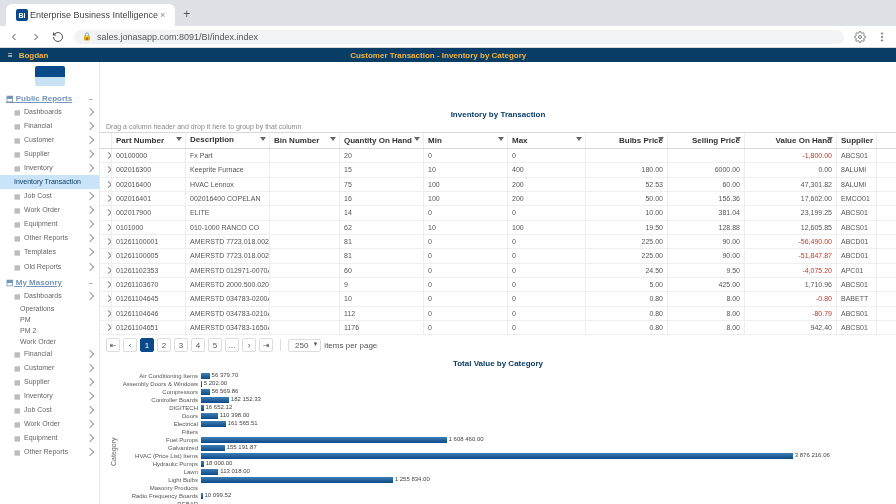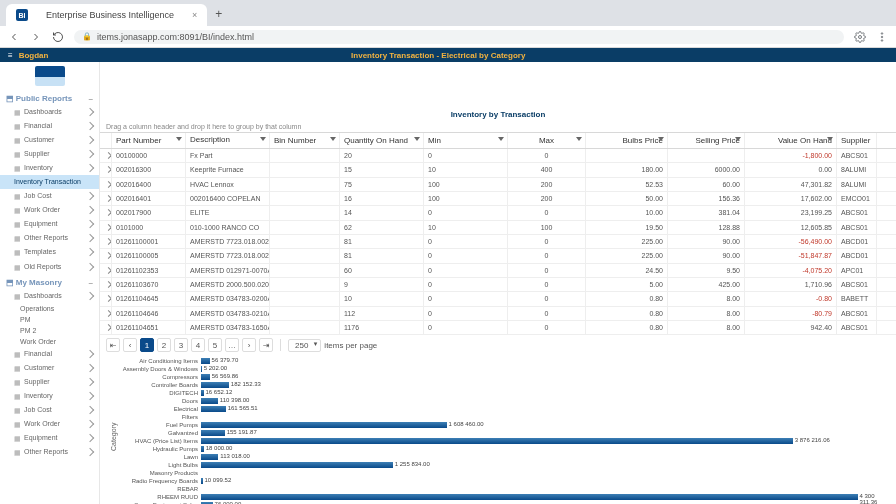--- a/index.html
+++ b/index.html
@@ -1,59 +1,59 @@
 <!DOCTYPE html>
 <html><head>
 <meta charset="utf-8">
 <style>
 * { margin: 0; padding: 0; box-sizing: border-box; font-family: Arial, Helvetica, sans-serif; }
 body { width: 896px; height: 504px; overflow: hidden; font-size: 8px; background: #fff; color: #333; }
 
 
 .chrome-bar { height: 26px; background: #dee1e6; display: flex; }
-.tab { background: #fff; margin-top: 4px; margin-left: 6px; border-radius: 6px 6px 0 0; padding: 3px 10px; display: flex; align-items: center; gap: 18px; font-size: 9px; color: #444; }
+.tab { background: #fff; margin-top: 4px; margin-left: 6px; border-radius: 6px 6px 0 0; padding: 3px 10px; display: flex; align-items: center; gap: 2px; font-size: 9px; color: #444; }
 .tab .fav { width: 12px; height: 12px; background: #0a4a8a; border-radius: 2px; display: inline-flex; align-items: center; justify-content: center; color: #fff; font-size: 7px; font-weight: bold; }
 .tab-plus { margin: 7px 0 0 8px; color: #555; font-size: 12px; }
 .url-bar { height: 22px; background: #fff; display: flex; align-items: center; padding: 0 8px; gap: 10px; border-bottom: 1px solid #d8d8d8; }
 .addr { flex: 1; background: #f1f3f4; border-radius: 10px; padding: 2px 8px; font-size: 9px; color: #555; display: flex; align-items: center; gap: 5px; }
 .addr .lock { font-size: 8px; color: #777; }
 .right-ic { display: flex; gap: 10px; color: #5f6368; }
 
 
 .app-header { background: #0a3d66; color: #fff; display: flex; align-items: center; height: 14px; padding: 0 8px; font-size: 8px; }
 .app-header .user { color: #f3b340; font-weight: bold; }
 .app-header .title { margin: 0 auto; color: #f3b340; font-weight: bold; }
 
 
 .layout { display: flex; height: calc(504px - 26px - 22px - 14px); }
 .sidebar { width: 100px; background: #fff; border-right: 1px solid #e7e7e7; overflow: hidden; font-size: 7px; color: #666; }
 .sidebar .logo-sq { width: 30px; height: 20px; margin: 4px auto 4px; background: linear-gradient(180deg,#0a4a8a 0,#0a4a8a 55%,#c7e1f5 55%); border-radius: 2px; }
-.side-sect { color: #7695ba; font-weight: bold; padding: 4px 6px 2px; font-size: 8px; }
+.side-sect { color: #7695ba; font-weight: bold; padding: 4px 6px 2px; font-size: 8px; text-decoration: underline; }
 .side-item { padding: 3px 6px 3px 14px; display: flex; align-items: center; gap: 4px; cursor: pointer; line-height: 1.15; }
 .side-item.exp::before { content: ""; width: 5px; height: 5px; border-right: 1px solid #999; border-bottom: 1px solid #999; transform: rotate(-45deg); position: absolute; right: 6px; }
 .side-item { position: relative; }
 .side-item .ic { width: 6px; height: 6px; display: inline-block; opacity: .6; }
 .side-item.active { background: #c9e4f8; color: #0a3d66; }
 .side-sub { padding-left: 20px; font-size: 7px; color: #666; padding-top: 2px; padding-bottom: 2px; }
 
 
 .content { flex: 1; overflow: hidden; display: flex; flex-direction: column; margin-top: 44px; }
 .panel-title { text-align: center; font-weight: bold; font-size: 8px; padding: 4px 0 2px; color: #0a3d66; }
 .drag-hint { font-size: 7px; color: #888; padding: 2px 6px; }
 
 
-.grid-head { display: flex; background: #fff; border-top: 1px solid #d8d8d8; border-bottom: 1px solid #d8d8d8; font-weight: normal; color: #333; }
+.grid-head { display: flex; background: #fff; border-top: 1px solid #d8d8d8; border-bottom: 1px solid #d8d8d8; font-weight: bold; color: #333; }
 .grid-head > div, .grid-row > div { padding: 3px 4px; white-space: nowrap; overflow: hidden; position: relative; border-right: 1px solid #eee; }
 .col-arrow { width: 12px; }
 .col-part { width: 74px; }
 .col-desc { width: 84px; }
 .col-bin { width: 70px; }
 .col-qty { width: 84px; text-align: left; }
 .col-min { width: 84px; text-align: left; }
-.col-max { width: 78px; text-align: center; }
+.col-max { width: 78px; text-align: left; }
 .col-cost { width: 82px; text-align: right; }
 .col-sell { width: 77px; text-align: right; }
 .col-val { width: 92px; text-align: right; }
 .col-supp { width: 40px; }
 .grid-head .glyph { position: absolute; right: 3px; top: 4px; width: 0; height: 0; border-left: 3px solid transparent; border-right: 3px solid transparent; border-top: 4px solid #666; }
 .grid-body { }
 .grid-row { display: flex; border-bottom: 1px solid #eee; font-size: 7px; color: #555; }
 .grid-row .col-arrow::before { content: ""; display: inline-block; width: 4px; height: 4px; border-right: 1px solid #888; border-bottom: 1px solid #888; transform: rotate(-45deg); margin: 1px 0 0 2px; }
 .neg { color: #c0392b; }
 .col-desc { white-space: normal; line-height: 1.05; }
@@ -96,39 +96,39 @@
     </svg>
   <svg class="svg-ico" viewBox="0 0 24 24">
       <path d="M9 6l6 6-6 6"></path>
     </svg>
   <svg class="svg-ico" viewBox="0 0 24 24">
       <path d="M3 12a9 9 0 1 0 3-6.7L3 8"></path>
       <path d="M3 3v5h5"></path>
     </svg>
   <div class="addr">
     <span class="lock">🔒</span>
-    <span>items.jonasapp.com:8091/BI/index.html</span>
+    <span>sales.jonasapp.com:8091/BI/index.index</span>
   </div>
   <div class="right-ic">
     <svg class="svg-ico" viewBox="0 0 24 24">
         <circle cx="12" cy="12" r="3"></circle>
         <path d="M19.4 15a1.7 1.7 0 0 0 .34 1.87l.06.06a2 2 0 1 1-2.83 2.83l-.06-.06a1.7 1.7 0 0 0-1.87-.34 1.7 1.7 0 0 0-1 1.56V21a2 2 0 1 1-4 0v-.09a1.7 1.7 0 0 0-1-1.56 1.7 1.7 0 0 0-1.87.34l-.06.06a2 2 0 1 1-2.83-2.83l.06-.06a1.7 1.7 0 0 0 .34-1.87 1.7 1.7 0 0 0-1.56-1H3a2 2 0 1 1 0-4h.09a1.7 1.7 0 0 0 1.56-1 1.7 1.7 0 0 0-.34-1.87l-.06-.06a2 2 0 1 1 2.83-2.83l.06.06a1.7 1.7 0 0 0 1.87.34H9a1.7 1.7 0 0 0 1-1.56V3a2 2 0 1 1 4 0v.09a1.7 1.7 0 0 0 1 1.56 1.7 1.7 0 0 0 1.87-.34l.06-.06a2 2 0 1 1 2.83 2.83l-.06.06a1.7 1.7 0 0 0-.34 1.87V9a1.7 1.7 0 0 0 1.56 1H21a2 2 0 1 1 0 4h-.09a1.7 1.7 0 0 0-1.56 1z"></path>
       </svg>
     <svg class="svg-ico" viewBox="0 0 24 24">
         <circle cx="12" cy="5" r="1.5"></circle>
         <circle cx="12" cy="12" r="1.5"></circle>
         <circle cx="12" cy="19" r="1.5"></circle>
       </svg>
   </div>
 </div>
 
 <div class="app-header">
   <span style="margin-right:6px">≡</span>
   <span class="user">Bogdan</span>
-  <span class="title">Inventory Transaction - Electrical by Category</span>
+  <span class="title">Customer Transaction - Inventory by Category</span>
   <span style="width:60px"></span>
 </div>
 
 <div class="layout">
 
   <div class="sidebar">
     <div class="logo-sq"></div>
     <div class="side-sect"><span style="color:#7695ba">⬒ </span><span>Public Reports</span><span style="float:right;color:#999">–</span></div>
     <div id="sb1">
         <div class="side-item exp">
@@ -425,20 +425,21 @@
       <span class="pg">4</span>
       <span class="pg">5</span>
       <span class="pg">…</span>
       <span class="pg">›</span>
       <span class="pg">⇥</span>
       <span class="sep"></span>
       <span class="sel">250</span>
       <span>items per page</span>
     </div>
 
+    <div class="panel-title">Total Value by Category</div>
     <div class="chart-wrap">
       <div class="chart-area">
         <div class="y-label">Category</div>
         <div class="bars-col" id="bars">
             <div class="bar-row">
               <div class="bar-lbl">Air Conditioning Items</div>
               <div class="bar-track">
                 <div class="bar-fill" style="width:1.2528822222222222%"></div>
                 <span class="bar-val" style="left:calc(1.2528822222222222% + 2px)">56 379.70</span>
               </div>

